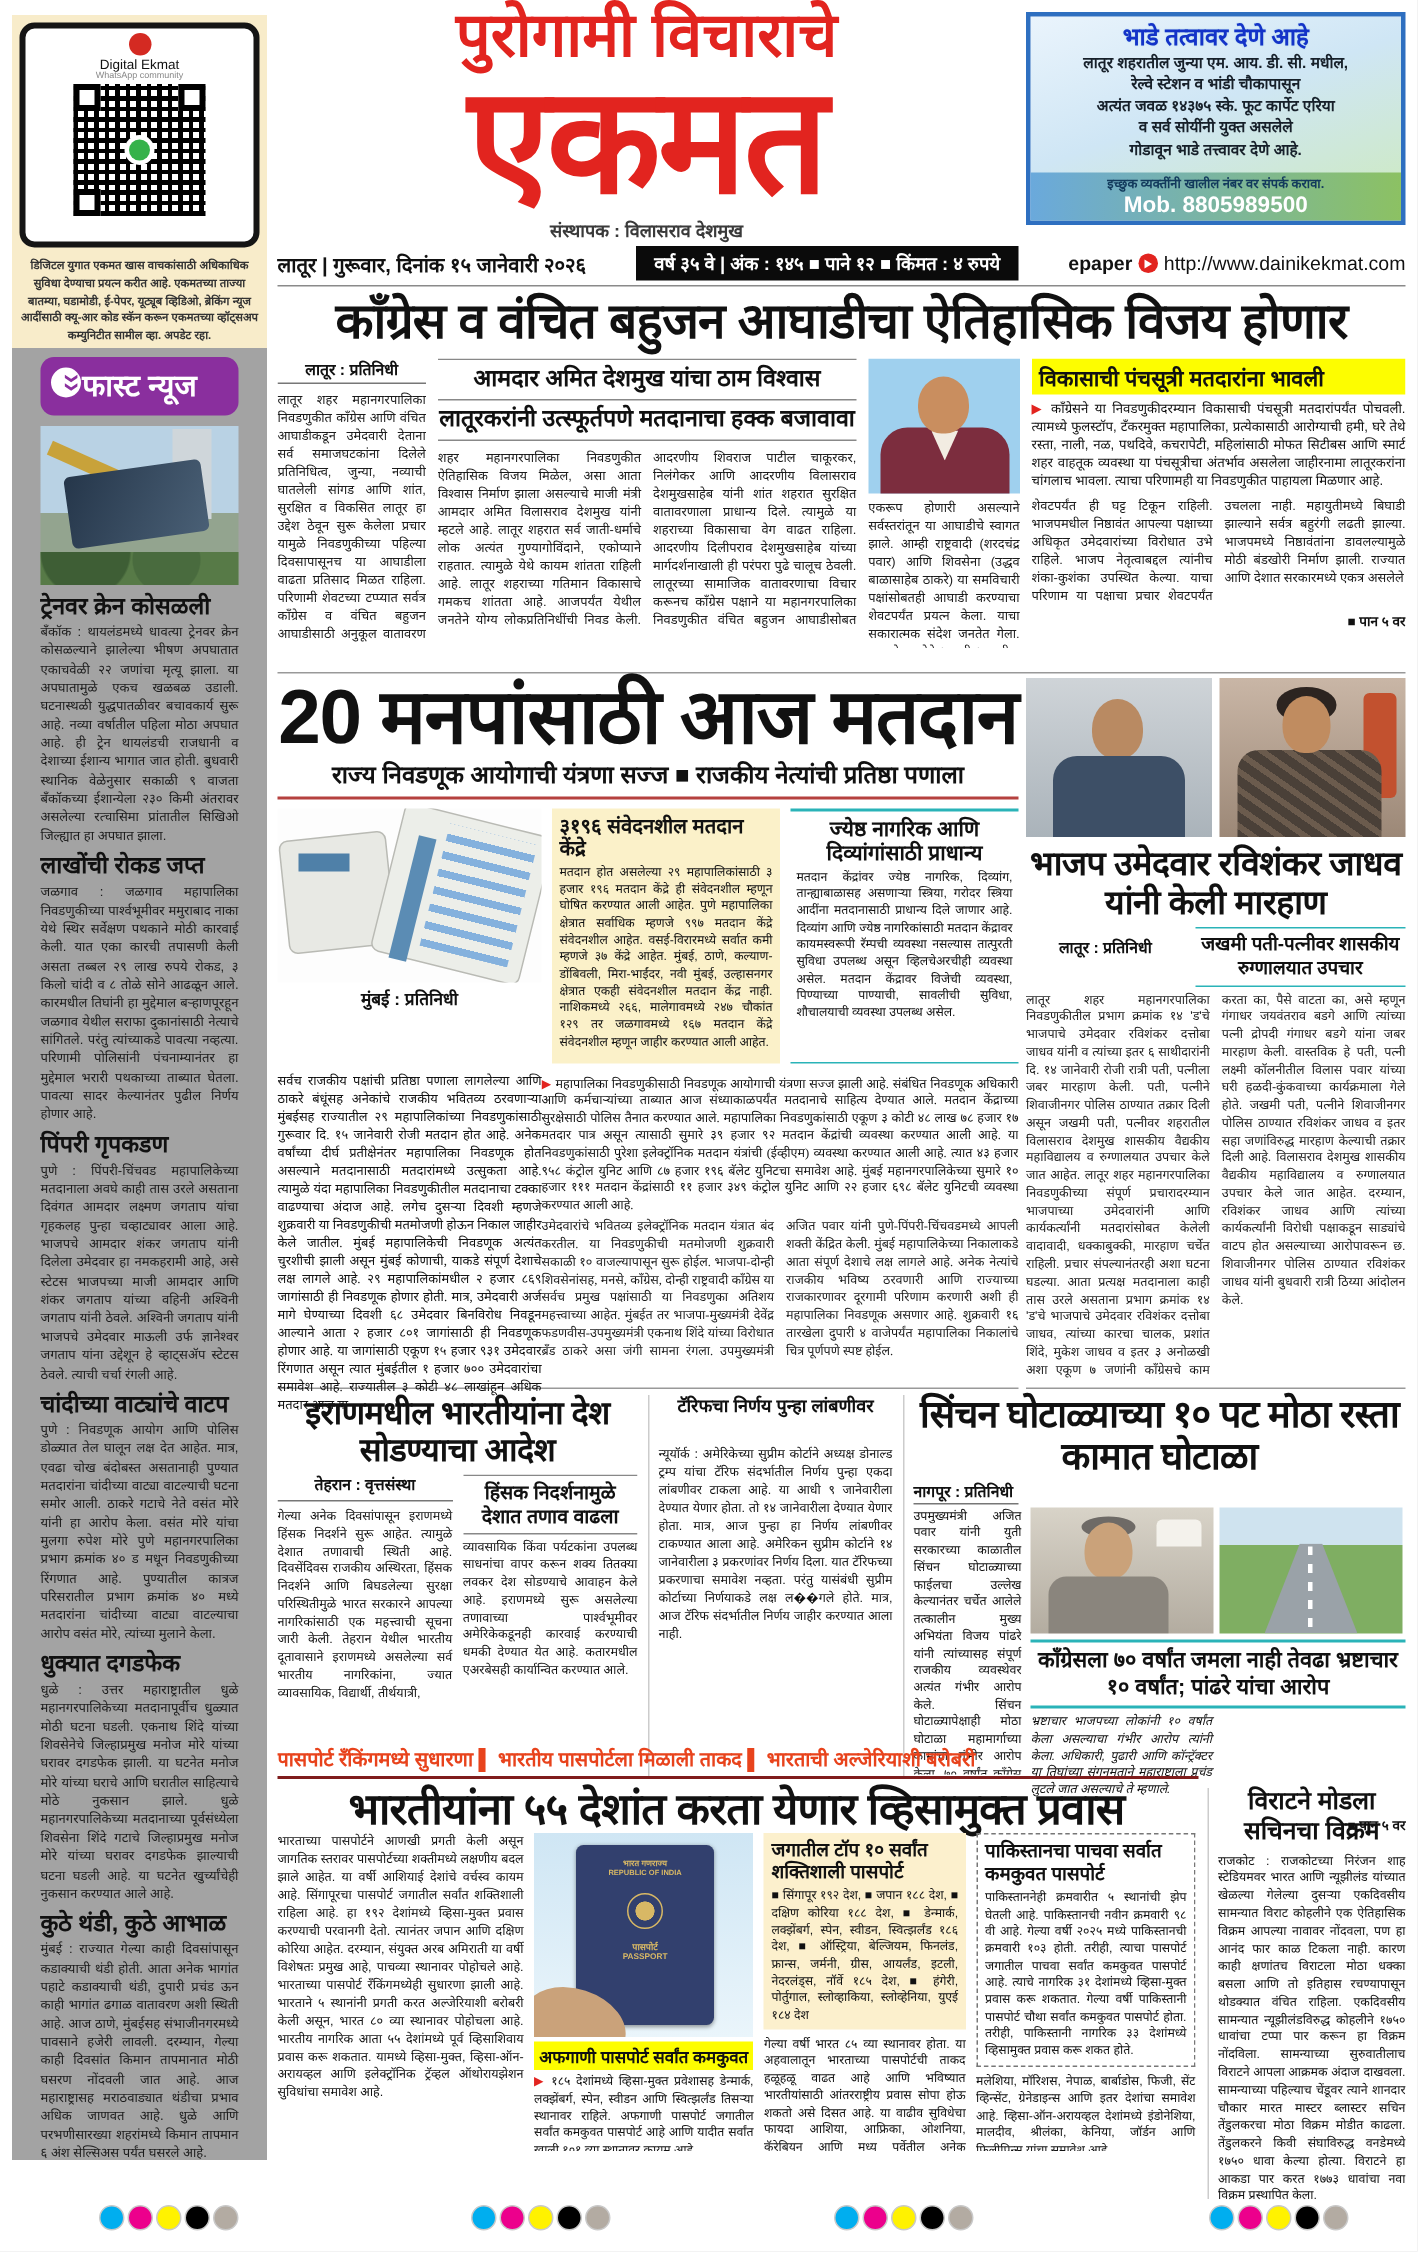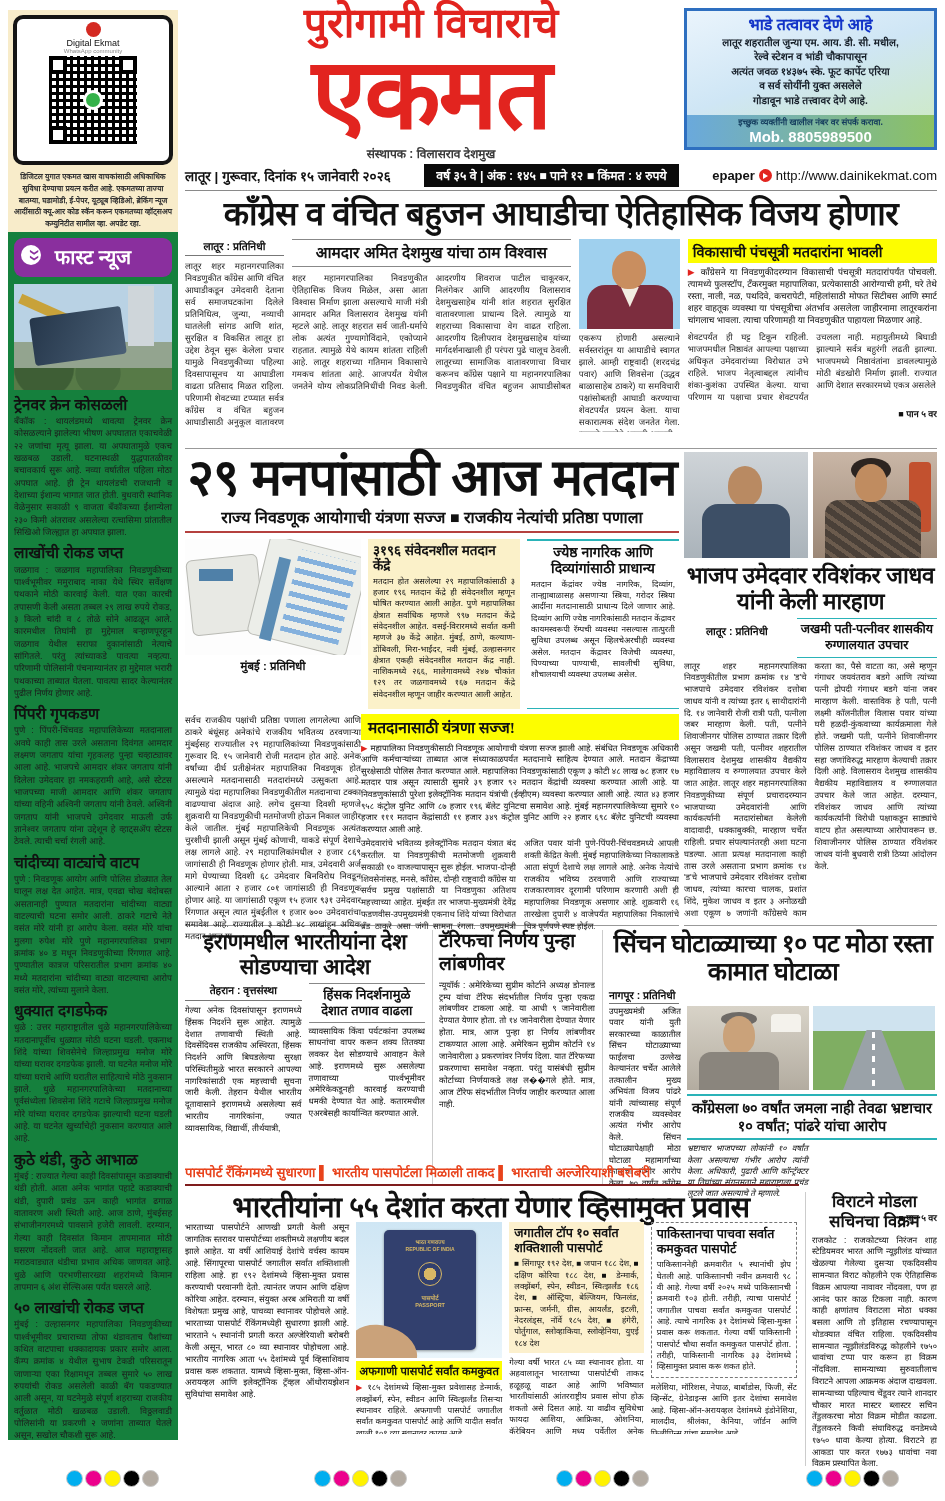--- a/index.html
+++ b/index.html
@@ -41,21 +41,21 @@
   
   .dateline{left:185px;top:161px;width:752px;height:30px;display:flex;align-items:center;justify-content:space-between;border-bottom:1.5px solid #8a8a8a;box-sizing:border-box;}
   .dl-left{font-size:13.5px;font-weight:700;}
   .dl-issue{background:#0b0b0b;color:#fff;font-weight:700;font-size:12.3px;padding:3px 12px;}
   .dl-epaper{display:flex;align-items:center;gap:4px;font-size:13px;}
   .dl-ep-label{font-weight:700;}
   .ep-icon{width:13px;height:13px;border-radius:50%;background:#e2241f;position:relative;display:inline-block;}
   .ep-icon::after{content:"";position:absolute;left:4.5px;top:3.5px;border-left:5px solid #fff;border-top:3px solid transparent;border-bottom:3px solid transparent;}
 
   
-  .sidebar{left:8px;top:232px;width:170px;height:1208px;background:#15803d;padding:6px 6px;box-sizing:border-box;overflow:hidden;}
+  .sidebar{left:8px;top:232px;width:170px;height:1208px;background:#a3a3a3;padding:6px 19px;box-sizing:border-box;overflow:hidden;}
   .fn-header{background:#8a2f9e;border-radius:9px;color:#fff;font-size:20px;font-weight:700;text-align:center;padding:5px 0 7px;position:relative;}
   .fn-badge{position:absolute;left:7px;top:7px;width:20px;height:20px;border-radius:50%;background:#fff;}
   .fn-badge::after{content:"❯❯";position:absolute;left:4px;top:2px;color:#8a2f9e;font-size:8px;font-weight:700;letter-spacing:-1px;transform:rotate(90deg);transform-origin:6px 8px;display:block;}
   .fn-photo{height:106px;margin:7px 0 4px;position:relative;overflow:hidden;
     background:linear-gradient(#b9d2e4 0 55%,#93a48f 55% 100%);}
   .fn-photo .wreck{position:absolute;left:18px;top:28px;width:92px;height:48px;background:linear-gradient(120deg,#25364a,#4a6076);transform:rotate(-8deg);border-radius:4px;}
   .fn-photo .crane{position:absolute;left:4px;top:20px;width:52px;height:10px;background:#c8a23a;transform:rotate(24deg);}
   .fn-photo .pillar{position:absolute;right:18px;top:2px;width:26px;height:60px;background:#cfd6da;}
   .fn-photo .bush{position:absolute;bottom:-4px;left:-6px;width:180px;height:26px;background:radial-gradient(circle at 20% 0,#3e5e35 20%,transparent 21%),radial-gradient(circle at 50% 20%,#496b3e 24%,transparent 25%),#577a47;}
   .fn-title{font-size:15.5px;font-weight:700;margin:6px 0 2px;line-height:1.1;}
@@ -129,21 +129,21 @@
   .as-deck{width:57%;font-size:12.5px;font-weight:700;text-align:center;border-top:1.5px solid #2ab3b8;border-bottom:1.5px solid #2ab3b8;padding:3px 0;line-height:1.25;}
   .assault .twocol{height:262px;font-size:8.4px;}
 
   
   .iran{left:185px;top:930px;width:240px;height:254px;box-sizing:border-box;}
   .ir-headline{font-size:21.5px;font-weight:700;text-align:center;line-height:1.15;letter-spacing:-0.3px;}
   .ir-row{display:flex;gap:7px;margin-top:4px;height:186px;overflow:hidden;}
   .ir-col{width:50%;font-size:8.4px;line-height:1.4;text-align:justify;}
   .ir-deck{font-size:13px;font-weight:700;text-align:center;border-top:1.5px solid #888;border-bottom:1.5px solid #888;padding:3px 0;margin-bottom:3px;line-height:1.2;}
   .tariff{left:432px;top:930px;width:163px;height:254px;border-left:1px solid #ccc;padding-left:6px;box-sizing:border-box;}
-  .tf-headline{font-size:19px;font-weight:700;text-align:left;line-height:1.2;margin-bottom:4px;}
+  .tf-headline{font-size:12px;font-weight:700;text-align:center;line-height:1.2;margin-bottom:20px;}
   .tf-body{font-size:8.4px;line-height:1.42;text-align:justify;height:196px;overflow:hidden;}
   .road{left:602px;top:930px;width:335px;height:254px;border-left:1px solid #ccc;padding-left:6px;box-sizing:border-box;}
   .rd-headline{font-size:25px;font-weight:700;text-align:center;line-height:1.1;letter-spacing:-0.5px;}
   .rd-byline{font-size:10.5px;font-weight:700;border-bottom:1px solid #777;display:inline-block;padding:2px 4px 1px 0;}
   .rd-flex{display:flex;gap:6px;margin-top:2px;}
   .rd-left{width:72px;font-size:8.3px;line-height:1.38;text-align:justify;height:178px;overflow:hidden;}
   .rd-right{flex:1;}
   .rd-photos{display:flex;gap:4px;}
   .ph-pandhre{width:122px;height:84px;background:linear-gradient(#d8d3c8,#b3aca0);}
   .ph-pandhre .head{position:absolute;left:36px;top:10px;width:32px;height:38px;border-radius:50% 50% 45% 45%;background:#caa27a;}
@@ -283,20 +283,21 @@
 
   <div class="abs lead">
     <div class="lead-headline">काँग्रेस व वंचित बहुजन आघाडीचा ऐतिहासिक विजय होणार</div>
     <div class="lead-row">
       <div class="lead-c1">
         <div class="byline u">लातूर : प्रतिनिधी</div>
         <div class="body-sm clip" style="height:168px;">लातूर शहर महानगरपालिका निवडणुकीत काँग्रेस आणि वंचित आघाडीकडून उमेदवारी देताना सर्व समाजघटकांना दिलेले प्रतिनिधित्व, जुन्या, नव्याची घातलेली सांगड आणि शांत, सुरक्षित व विकसित लातूर हा उद्देश ठेवून सुरू केलेला प्रचार यामुळे निवडणुकीच्या पहिल्या दिवसापासूनच या आघाडीला वाढता प्रतिसाद मिळत राहिला. परिणामी शेवटच्या टप्प्यात सर्वत्र काँग्रेस व वंचित बहुजन आघाडीसाठी अनुकूल वातावरण निर्माण झाल्याचे पाहायला मिळाले. एकंदरीत परिस्थितीचा विचार करता या आघाडीला लातूर</div>
       </div>
       <div class="lead-mid">
         <div class="deck first">आमदार अमित देशमुख यांचा ठाम विश्वास</div>
+        <div class="deck">लातूरकरांनी उत्स्फूर्तपणे मतदानाचा हक्क बजावावा</div>
         <div class="twocol clip">शहर महानगरपालिका निवडणुकीत ऐतिहासिक विजय मिळेल, असा आता विश्वास निर्माण झाला असल्याचे माजी मंत्री आमदार अमित विलासराव देशमुख यांनी म्हटले आहे. लातूर शहरात सर्व जाती-धर्माचे लोक अत्यंत गुण्यागोविंदाने, एकोप्याने राहतात. त्यामुळे येथे कायम शांतता राहिली आहे. लातूर शहराच्या गतिमान विकासाचे गमकच शांतता आहे. आजपर्यंत येथील जनतेने योग्य लोकप्रतिनिधींची निवड केली. आदरणीय शिवराज पाटील चाकूरकर, निलंगेकर आणि आदरणीय विलासराव देशमुखसाहेब यांनी शांत शहरात सुरक्षित वातावरणाला प्राधान्य दिले. त्यामुळे या शहराच्या विकासाचा वेग वाढत राहिला. आदरणीय दिलीपराव देशमुखसाहेब यांच्या मार्गदर्शनाखाली ही परंपरा पुढे चालूच ठेवली. लातूरच्या सामाजिक वातावरणाचा विचार करूनच काँग्रेस पक्षाने या महानगरपालिका निवडणुकीत वंचित बहुजन आघाडीसोबत आघाडी केली. लातूरच्या वातावरणाला ही आघाडी</div>
       </div>
       <div class="lead-cp">
         <div class="photo-amit">
           <div class="body"></div>
           <div class="shirt"></div>
           <div class="head"></div>
         </div>
         <div class="body-sm clip" style="height:100px;">एकरूप होणारी असल्याने सर्वस्तरांतून या आघाडीचे स्वागत झाले. आम्ही राष्ट्रवादी (शरदचंद्र पवार) आणि शिवसेना (उद्धव बाळासाहेब ठाकरे) या समविचारी पक्षांसोबतही आघाडी करण्याचा शेवटपर्यंत प्रयत्न केला. याचा सकारात्मक संदेश जनतेत गेला. त्यामुळे जनतेने आमची आघाडी</div>
       </div>
@@ -306,21 +307,21 @@
           <span class="red">▶</span>
           <span>काँग्रेसने या निवडणुकीदरम्यान विकासाची पंचसूत्री मतदारांपर्यंत पोचवली. त्यामध्ये फुलस्टॉप, टँकरमुक्त महापालिका, प्रत्येकासाठी आरोग्याची हमी, घरे तेथे रस्ता, नाली, नळ, पथदिवे, कचरापेटी, महिलांसाठी मोफत सिटीबस आणि स्मार्ट शहर वाहतूक व्यवस्था या पंचसूत्रीचा अंतर्भाव असलेला जाहीरनामा लातूरकरांना चांगलाच भावला. त्याचा परिणामही या निवडणुकीत पाहायला मिळणार आहे.</span>
         </div>
         <div class="twocol clip">शेवटपर्यंत ही घट्ट टिकून राहिली. भाजपमधील निष्ठावंत आपल्या पक्षाच्या अधिकृत उमेदवारांच्या विरोधात उभे राहिले. भाजप नेतृत्वाबद्दल त्यांनीच शंका-कुशंका उपस्थित केल्या. याचा परिणाम या पक्षाचा प्रचार शेवटपर्यंत उचलला नाही. महायुतीमध्ये बिघाडी झाल्याने सर्वत्र बहुरंगी लढती झाल्या. भाजपमध्ये निष्ठावंतांना डावलल्यामुळे मोठी बंडखोरी निर्माण झाली. राज्यात आणि देशात सरकारमध्ये एकत्र असलेले</div>
         <div class="jump">■ पान ५ वर</div>
       </div>
     </div>
   </div>
 
   <div class="abs election">
-    <div class="el-headline">२९ मनपांसाठी आज मतदान</div>
+    <div class="el-headline">20 मनपांसाठी आज मतदान</div>
     <div class="el-deck">राज्य निवडणूक आयोगाची यंत्रणा सज्ज ■ राजकीय नेत्यांची प्रतिष्ठा पणाला</div>
     <div class="el-row">
       <div class="evm-block">
         <div class="evm-photo">
           <div class="unitA"></div>
           <div class="screenA"></div>
           <div class="unitB"></div>
           <div class="stripB"></div>
           <div class="btns"></div>
         </div>
@@ -331,21 +332,20 @@
         <div class="box-body">मतदान होत असलेल्या २९ महापालिकांसाठी ३ हजार १९६ मतदान केंद्रे ही संवेदनशील म्हणून घोषित करण्यात आली आहेत. पुणे महापालिका क्षेत्रात सर्वाधिक म्हणजे ९९७ मतदान केंद्रे संवेदनशील आहेत. वसई-विरारमध्ये सर्वात कमी म्हणजे ३७ केंद्रे आहेत. मुंबई, ठाणे, कल्याण-डोंबिवली, मिरा-भाईंदर, नवी मुंबई, उल्हासनगर क्षेत्रात एकही संवेदनशील मतदान केंद्र नाही. नाशिकमध्ये २६६, मालेगावमध्ये २४७ चौकांत १२९ तर जळगावमध्ये १६७ मतदान केंद्रे संवेदनशील म्हणून जाहीर करण्यात आली आहेत.</div>
       </div>
       <div class="senior-box">
         <div class="senior-title">ज्येष्ठ नागरिक आणि दिव्यांगांसाठी प्राधान्य</div>
         <div class="box-body">मतदान केंद्रांवर ज्येष्ठ नागरिक, दिव्यांग, तान्ह्याबाळासह असणाऱ्या स्त्रिया, गरोदर स्त्रिया आदींना मतदानासाठी प्राधान्य दिले जाणार आहे. दिव्यांग आणि ज्येष्ठ नागरिकांसाठी मतदान केंद्रावर कायमस्वरूपी रॅम्पची व्यवस्था नसल्यास तात्पुरती सुविधा उपलब्ध असून व्हिलचेअरचीही व्यवस्था असेल. मतदान केंद्रावर विजेची व्यवस्था, पिण्याच्या पाण्याची, सावलीची सुविधा, शौचालयाची व्यवस्था उपलब्ध असेल.</div>
       </div>
     </div>
     <div class="el-bottom">
       <div class="el-left">सर्वच राजकीय पक्षांची प्रतिष्ठा पणाला लागलेल्या आणि ठाकरे बंधूंसह अनेकांचे राजकीय भवितव्य ठरवणाऱ्या मुंबईसह राज्यातील २९ महापालिकांच्या निवडणुकांसाठी गुरूवार दि. १५ जानेवारी रोजी मतदान होत आहे. अनेक वर्षांच्या दीर्घ प्रतीक्षेनंतर महापालिका निवडणूक होत असल्याने मतदानासाठी मतदारांमध्ये उत्सुकता आहे. त्यामुळे यंदा महापालिका निवडणुकीतील मतदानाचा टक्का वाढण्याचा अंदाज आहे. लगेच दुसऱ्या दिवशी म्हणजे शुक्रवारी या निवडणुकीची मतमोजणी होऊन निकाल जाहीर केले जातील. मुंबई महापालिकेची निवडणूक अत्यंत चुरशीची झाली असून मुंबई कोणाची, याकडे संपूर्ण देशाचे लक्ष लागले आहे. २९ महापालिकांमधील २ हजार ८६९ जागांसाठी ही निवडणूक होणार होती. मात्र, उमेदवारी अर्ज मागे घेण्याच्या दिवशी ६८ उमेदवार बिनविरोध निवडून आल्याने आता २ हजार ८०१ जागांसाठी ही निवडणूक होणार आहे. या जागांसाठी एकूण १५ हजार ९३१ उमेदवार रिंगणात असून त्यात मुंबईतील १ हजार ७०० उमेदवारांचा समावेश आहे. राज्यातील ३ कोटी ४८ लाखांहून अधिक मतदार आज या</div>
       <div class="el-right">
-        <div class="banner">मतदानासाठी यंत्रणा सज्ज!</div>
         <div class="banner-body">
           <span class="red">▶</span>
           <span>महापालिका निवडणुकीसाठी निवडणूक आयोगाची यंत्रणा सज्ज झाली आहे. संबंधित निवडणूक अधिकारी आणि कर्मचाऱ्यांच्या ताब्यात आज संध्याकाळपर्यंत मतदानाचे साहित्य देण्यात आले. मतदान केंद्राच्या सुरक्षेसाठी पोलिस तैनात करण्यात आले. महापालिका निवडणुकांसाठी एकूण ३ कोटी ४८ लाख ७८ हजार १७ मतदार पात्र असून त्यासाठी सुमारे ३९ हजार ९२ मतदान केंद्रांची व्यवस्था करण्यात आली आहे. या निवडणुकांसाठी पुरेशा इलेक्ट्रॉनिक मतदान यंत्रांची (ईव्हीएम) व्यवस्था करण्यात आली आहे. त्यात ४३ हजार ९५८ कंट्रोल युनिट आणि ८७ हजार १९६ बॅलेट युनिटचा समावेश आहे. मुंबई महानगरपालिकेच्या सुमारे १० हजार १११ मतदान केंद्रांसाठी ११ हजार ३४९ कंट्रोल युनिट आणि २२ हजार ६९८ बॅलेट युनिटची व्यवस्था करण्यात आली आहे.</span>
         </div>
         <div class="twocol clip">उमेदवारांचे भवितव्य इलेक्ट्रॉनिक मतदान यंत्रात बंद करतील. या निवडणुकीची मतमोजणी शुक्रवारी सकाळी १० वाजल्यापासून सुरू होईल. भाजपा-दोन्ही शिवसेनांसह, मनसे, काँग्रेस, दोन्ही राष्ट्रवादी काँग्रेस या सर्वच प्रमुख पक्षांसाठी या निवडणुका अतिशय महत्त्वाच्या आहेत. मुंबईत तर भाजपा-मुख्यमंत्री देवेंद्र फडणवीस-उपमुख्यमंत्री एकनाथ शिंदे यांच्या विरोधात ब्रँड ठाकरे असा जंगी सामना रंगला. उपमुख्यमंत्री अजित पवार यांनी पुणे-पिंपरी-चिंचवडमध्ये आपली शक्ती केंद्रित केली. मुंबई महापालिकेच्या निकालाकडे आता संपूर्ण देशाचे लक्ष लागले आहे. अनेक नेत्यांचे राजकीय भविष्य ठरवणारी आणि राज्याच्या राजकारणावर दूरगामी परिणाम करणारी अशी ही महापालिका निवडणूक असणार आहे. शुक्रवारी १६ तारखेला दुपारी ४ वाजेपर्यंत महापालिका निकालांचे चित्र पूर्णपणे स्पष्ट होईल.</div>
       </div>
     </div>
   </div>
 
   <div class="abs assault">

